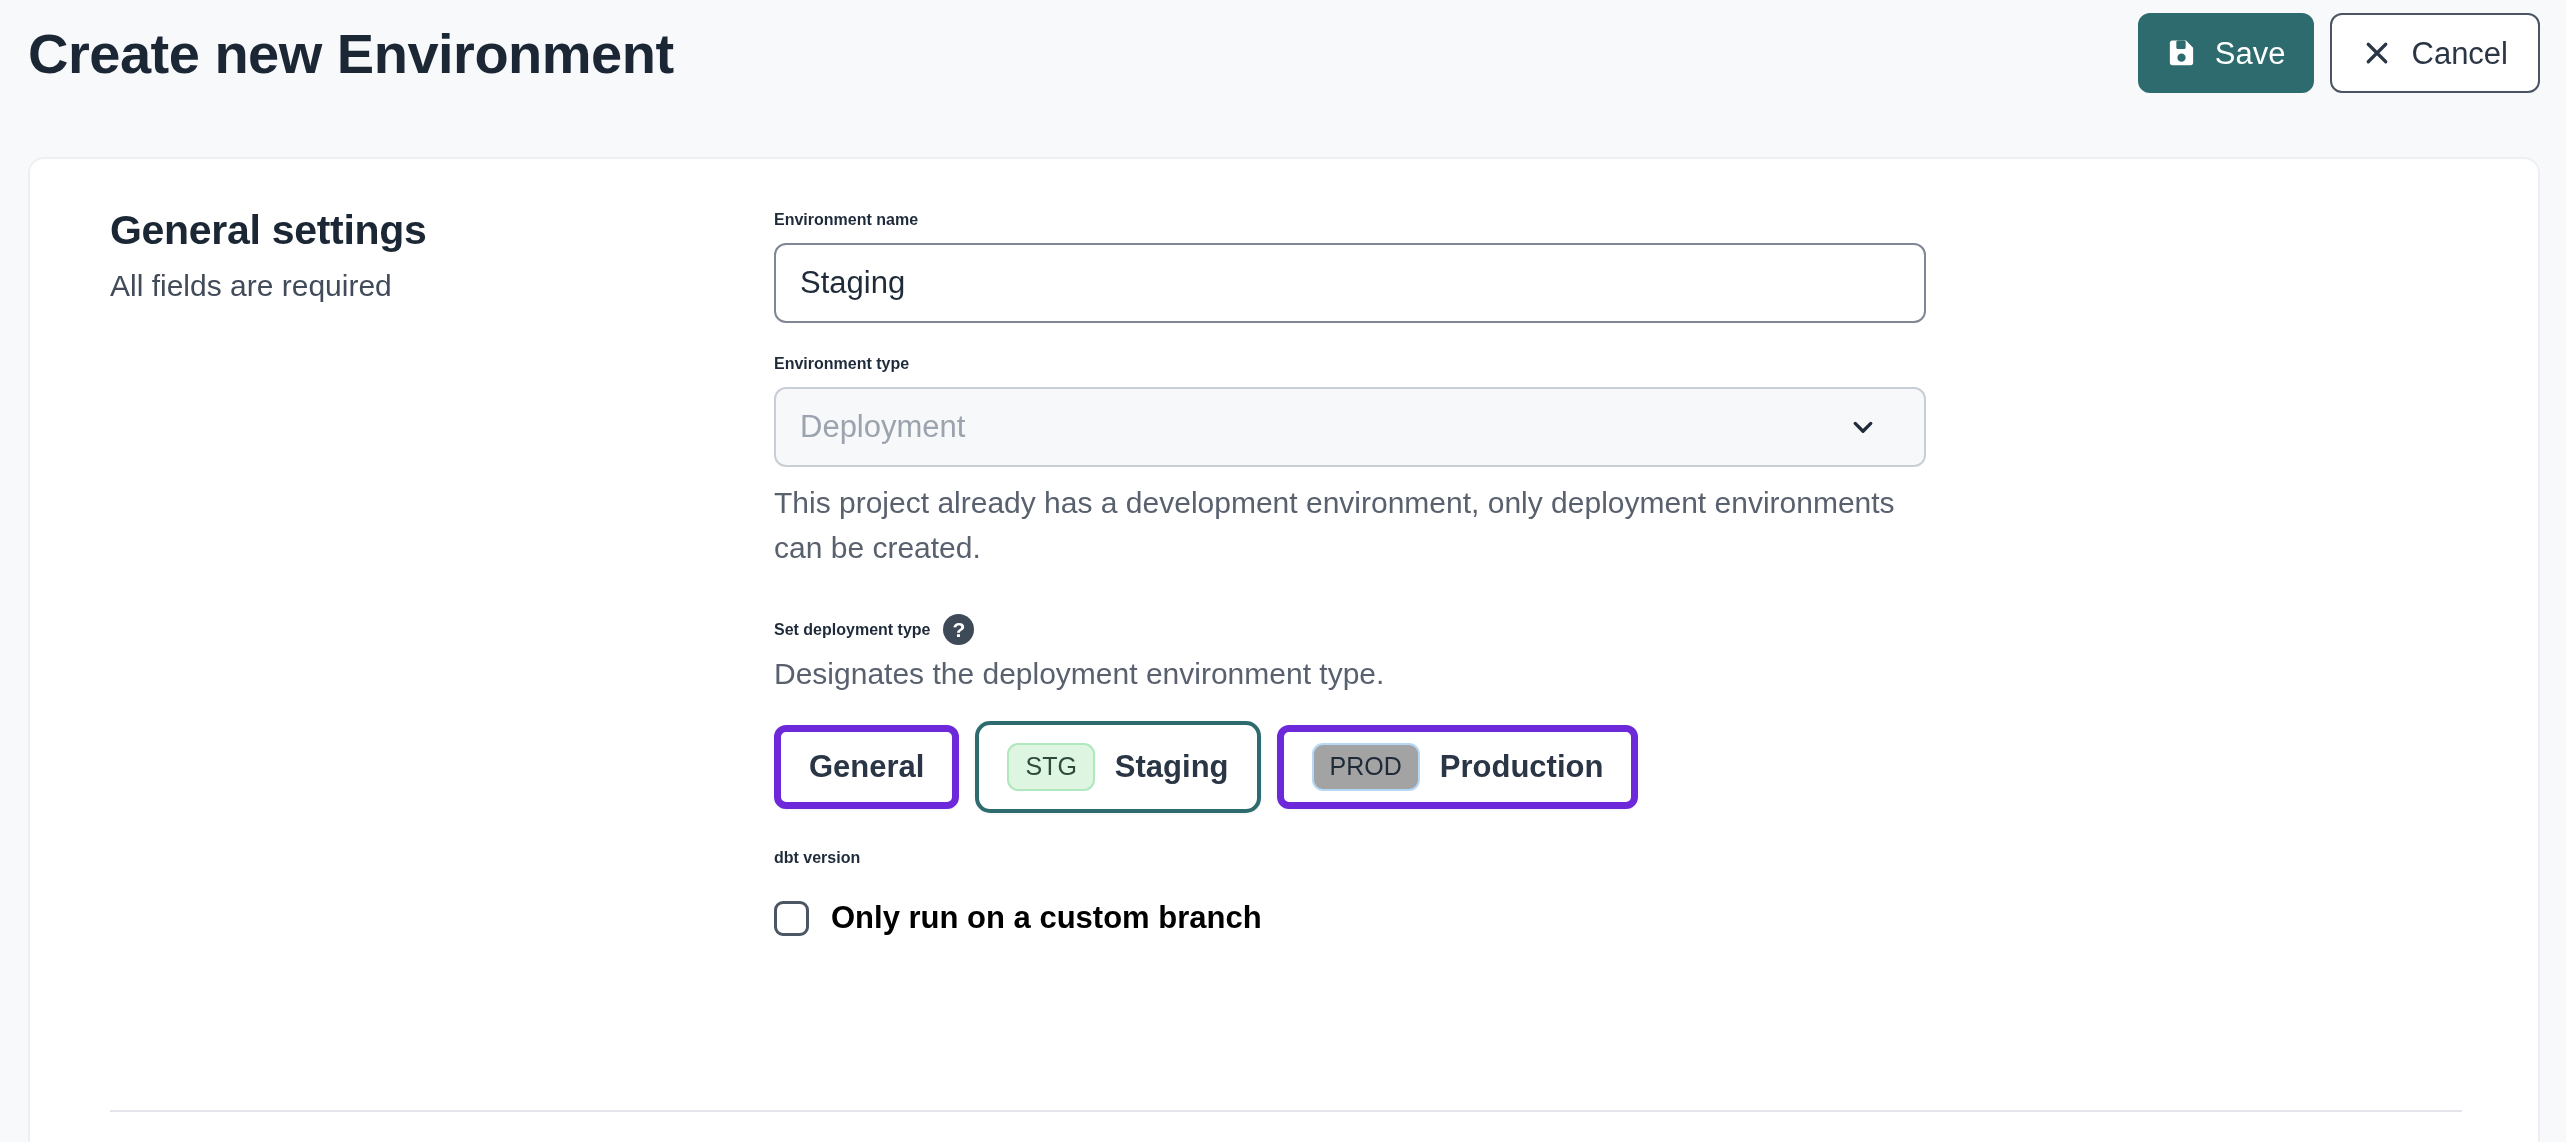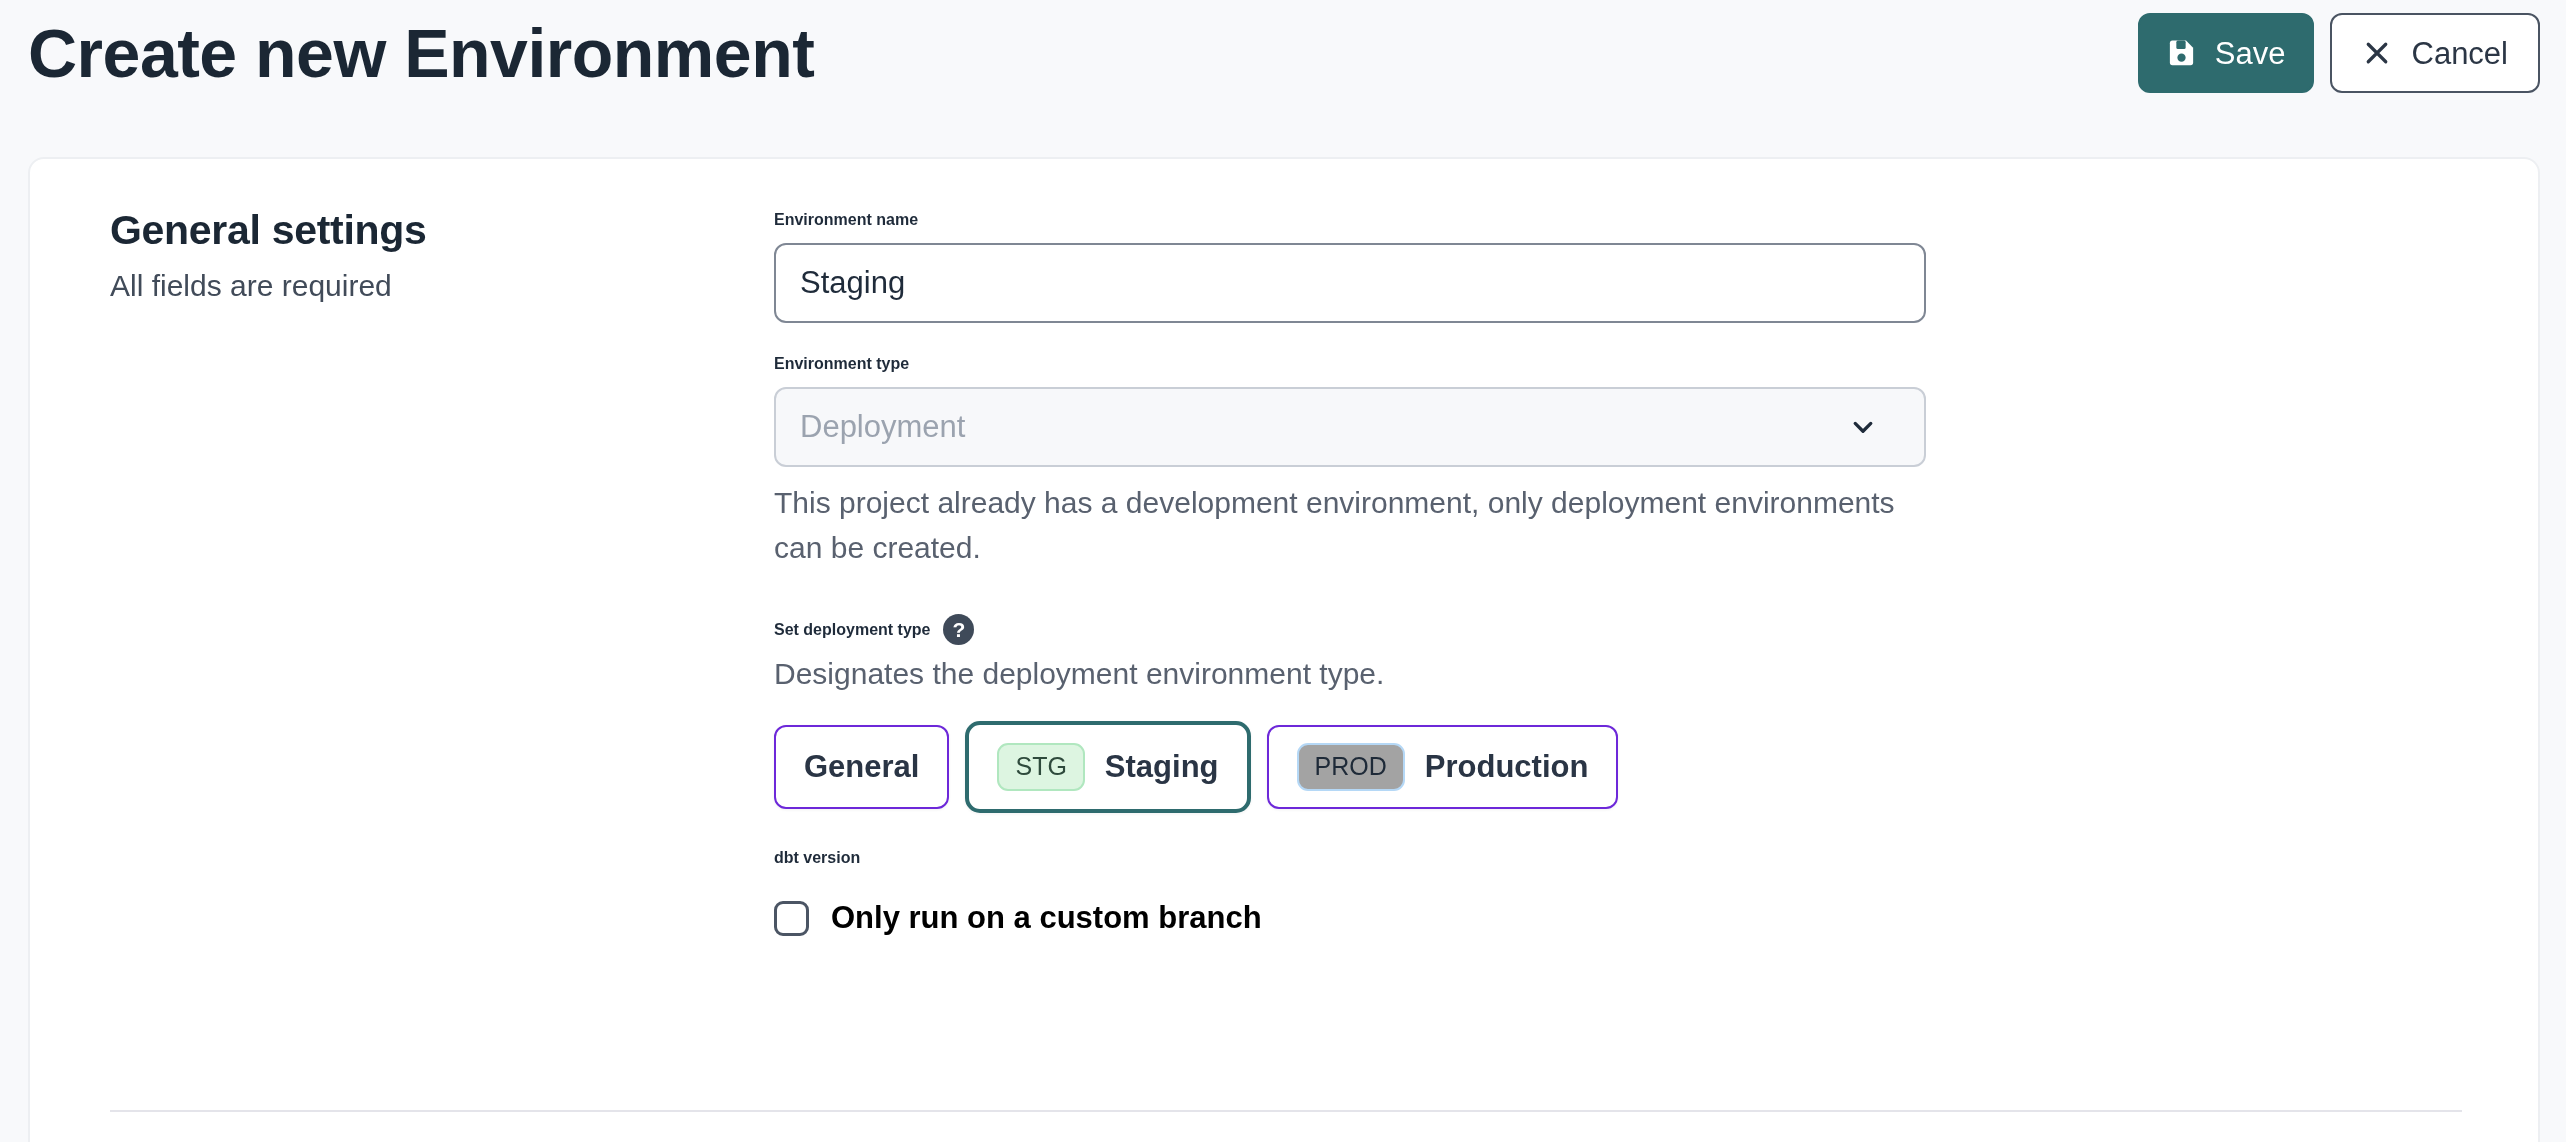--- a/index.html
+++ b/index.html
@@ -13,21 +13,21 @@
   }
 
   
   .topbar {
     display: flex; align-items: center; justify-content: space-between;
     padding: 13px 26px 0 28px;
     height: 93px;
   }
   .page-title {
     margin: 0;
-    font-size: 68px; font-weight: 700;
+    font-size: 56px; font-weight: 700;
     color: #1b2734;
     letter-spacing: -0.5px;
   }
   .actions { display: flex; align-items: center; gap: 16px; }
   .btn {
     height: 80px;
     display: inline-flex; align-items: center;
     border-radius: 12px;
     font-size: 31px;
     font-family: inherit;
@@ -118,21 +118,21 @@
     flex: none;
   }
   .field-desc { margin-top: 12px; font-size: 30px; color: #59616f; }
 
   .type-row { margin-top: 16px; display: flex; align-items: center; gap: 16px; }
   .type-btn {
     height: 84px;
     display: inline-flex; align-items: center; gap: 20px;
     padding: 0 28px;
     background: #ffffff;
-    border: 2px solid #6d28d9;
+    border: 7px solid #6d28d9;
     border-radius: 12px;
     font-size: 31px; font-weight: 700; color: #2a3545;
     font-family: inherit;
     box-shadow: 0 1px 3px rgba(20,30,40,0.06);
     cursor: pointer;
   }
   .type-btn.selected {
     border: 4px solid #2e6b6e;
     border-radius: 15px;
     height: 92px;

